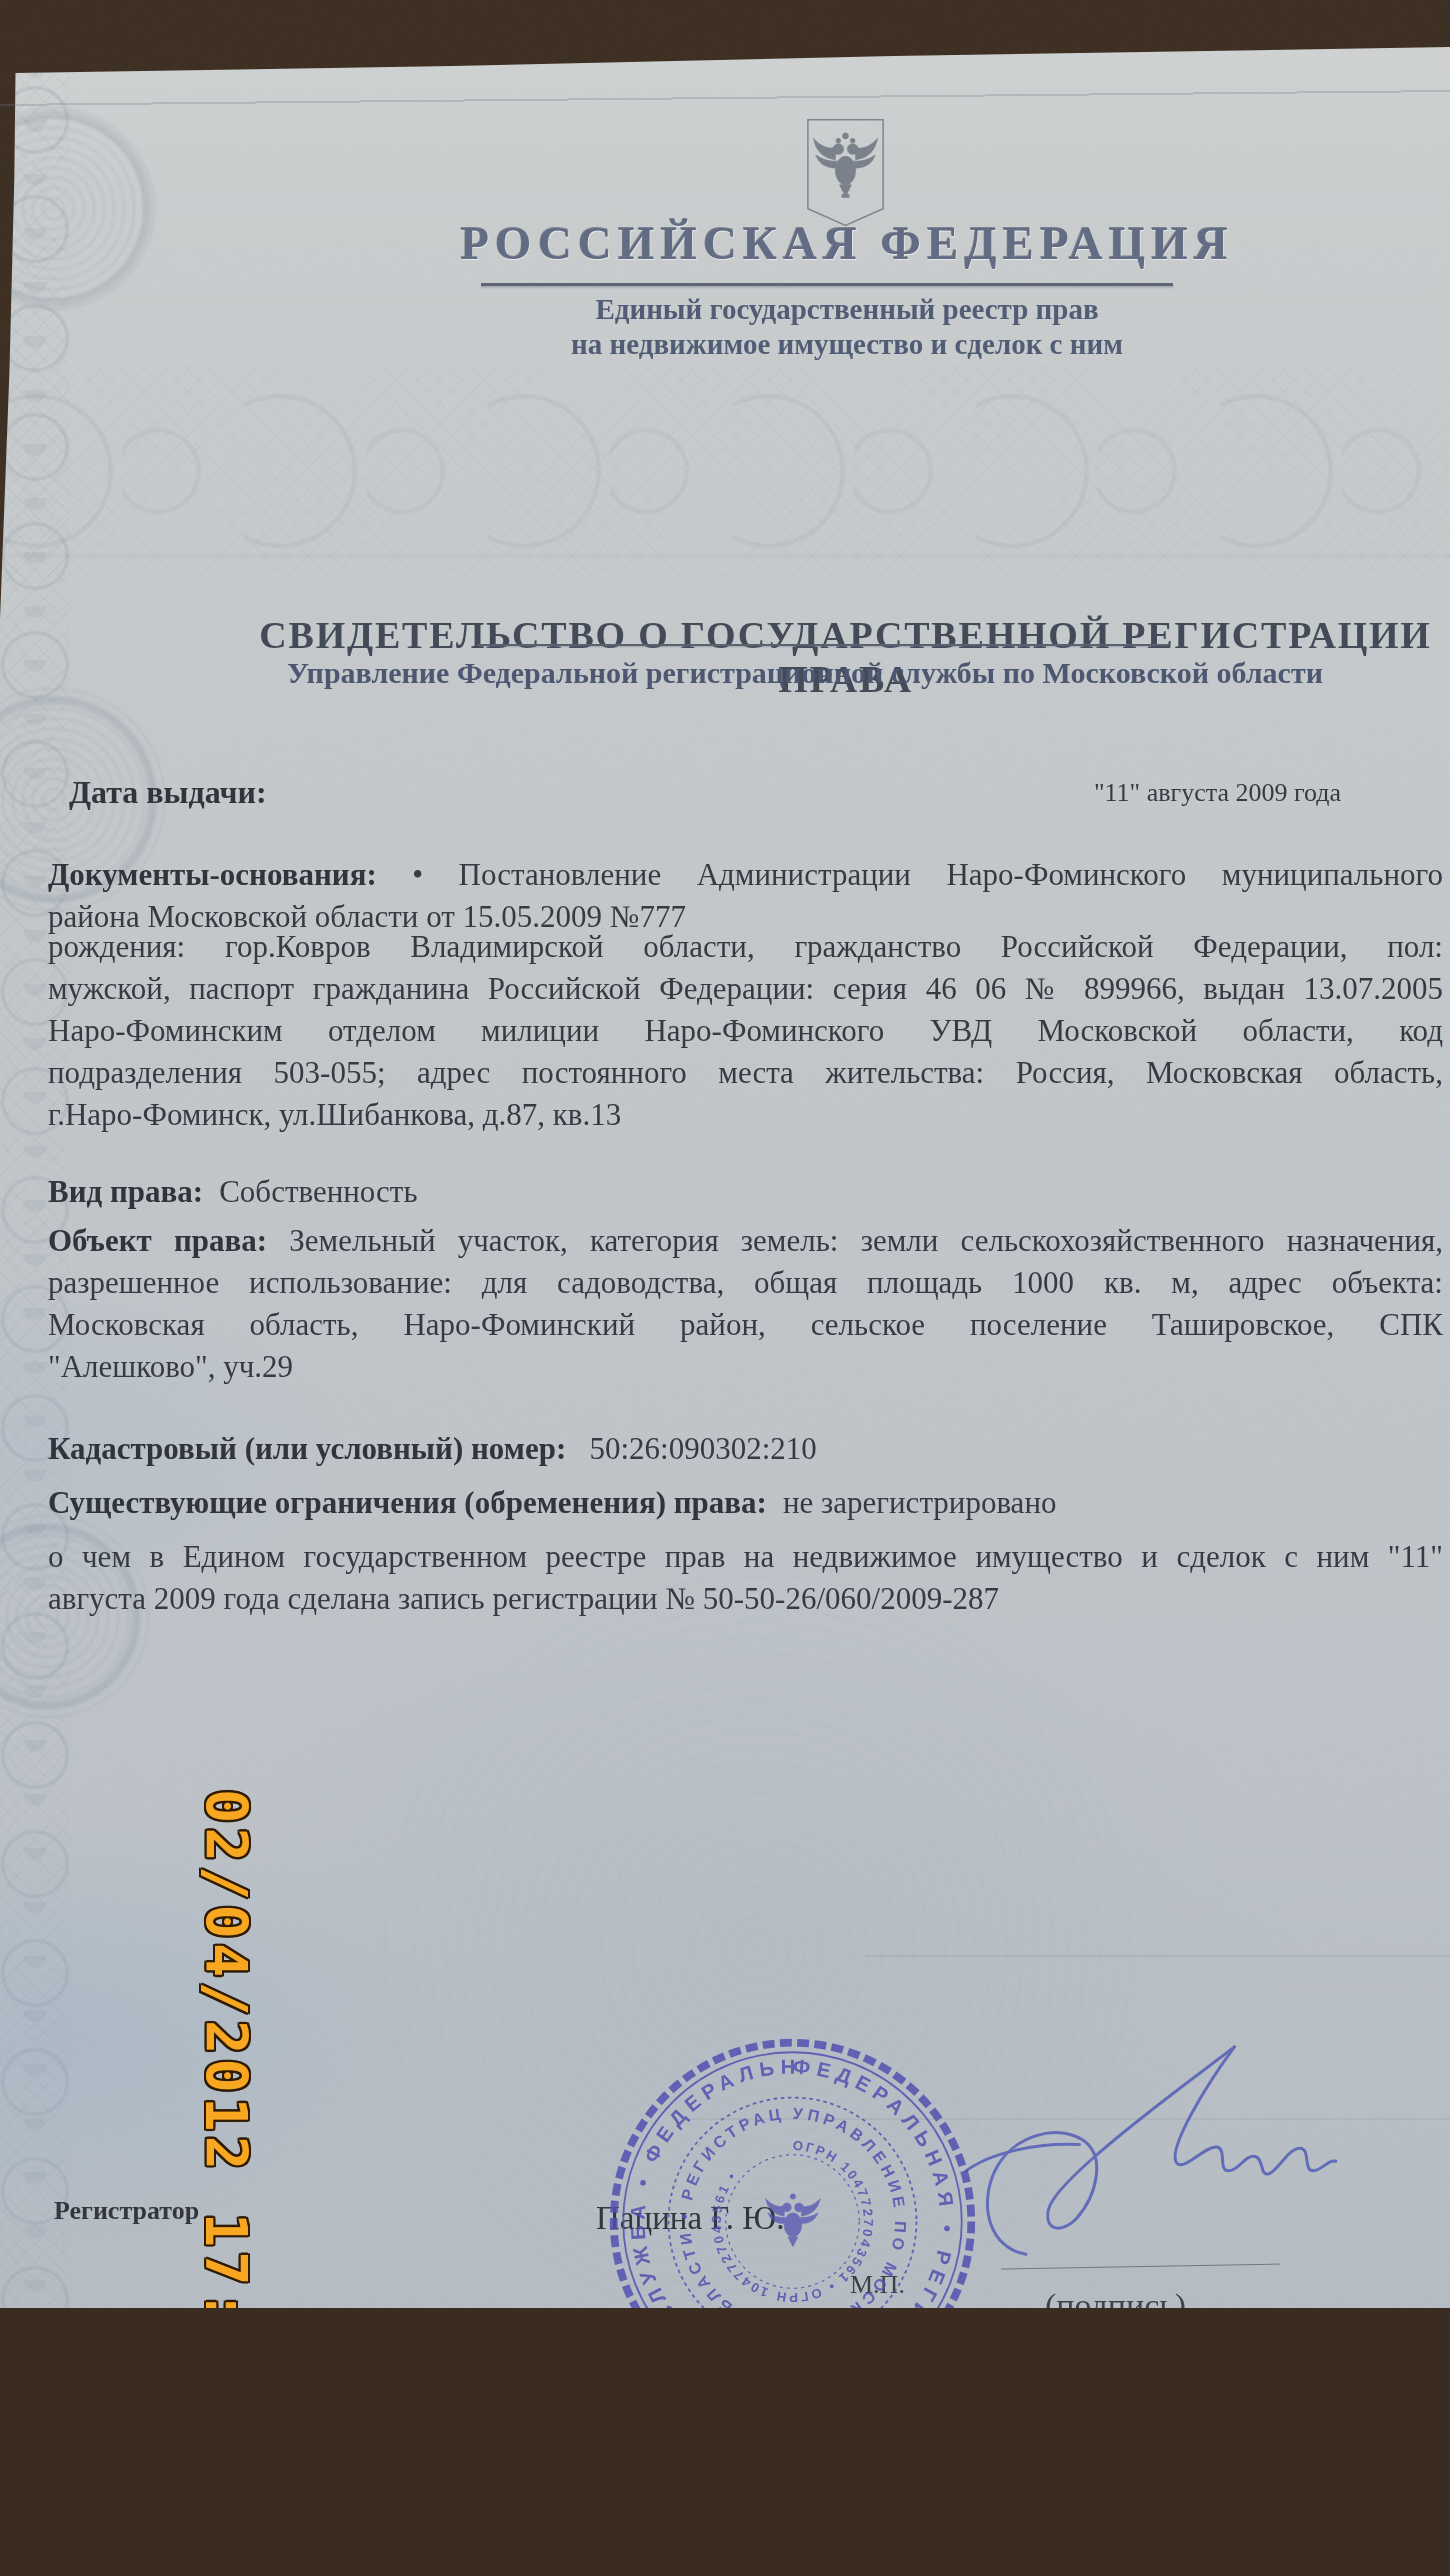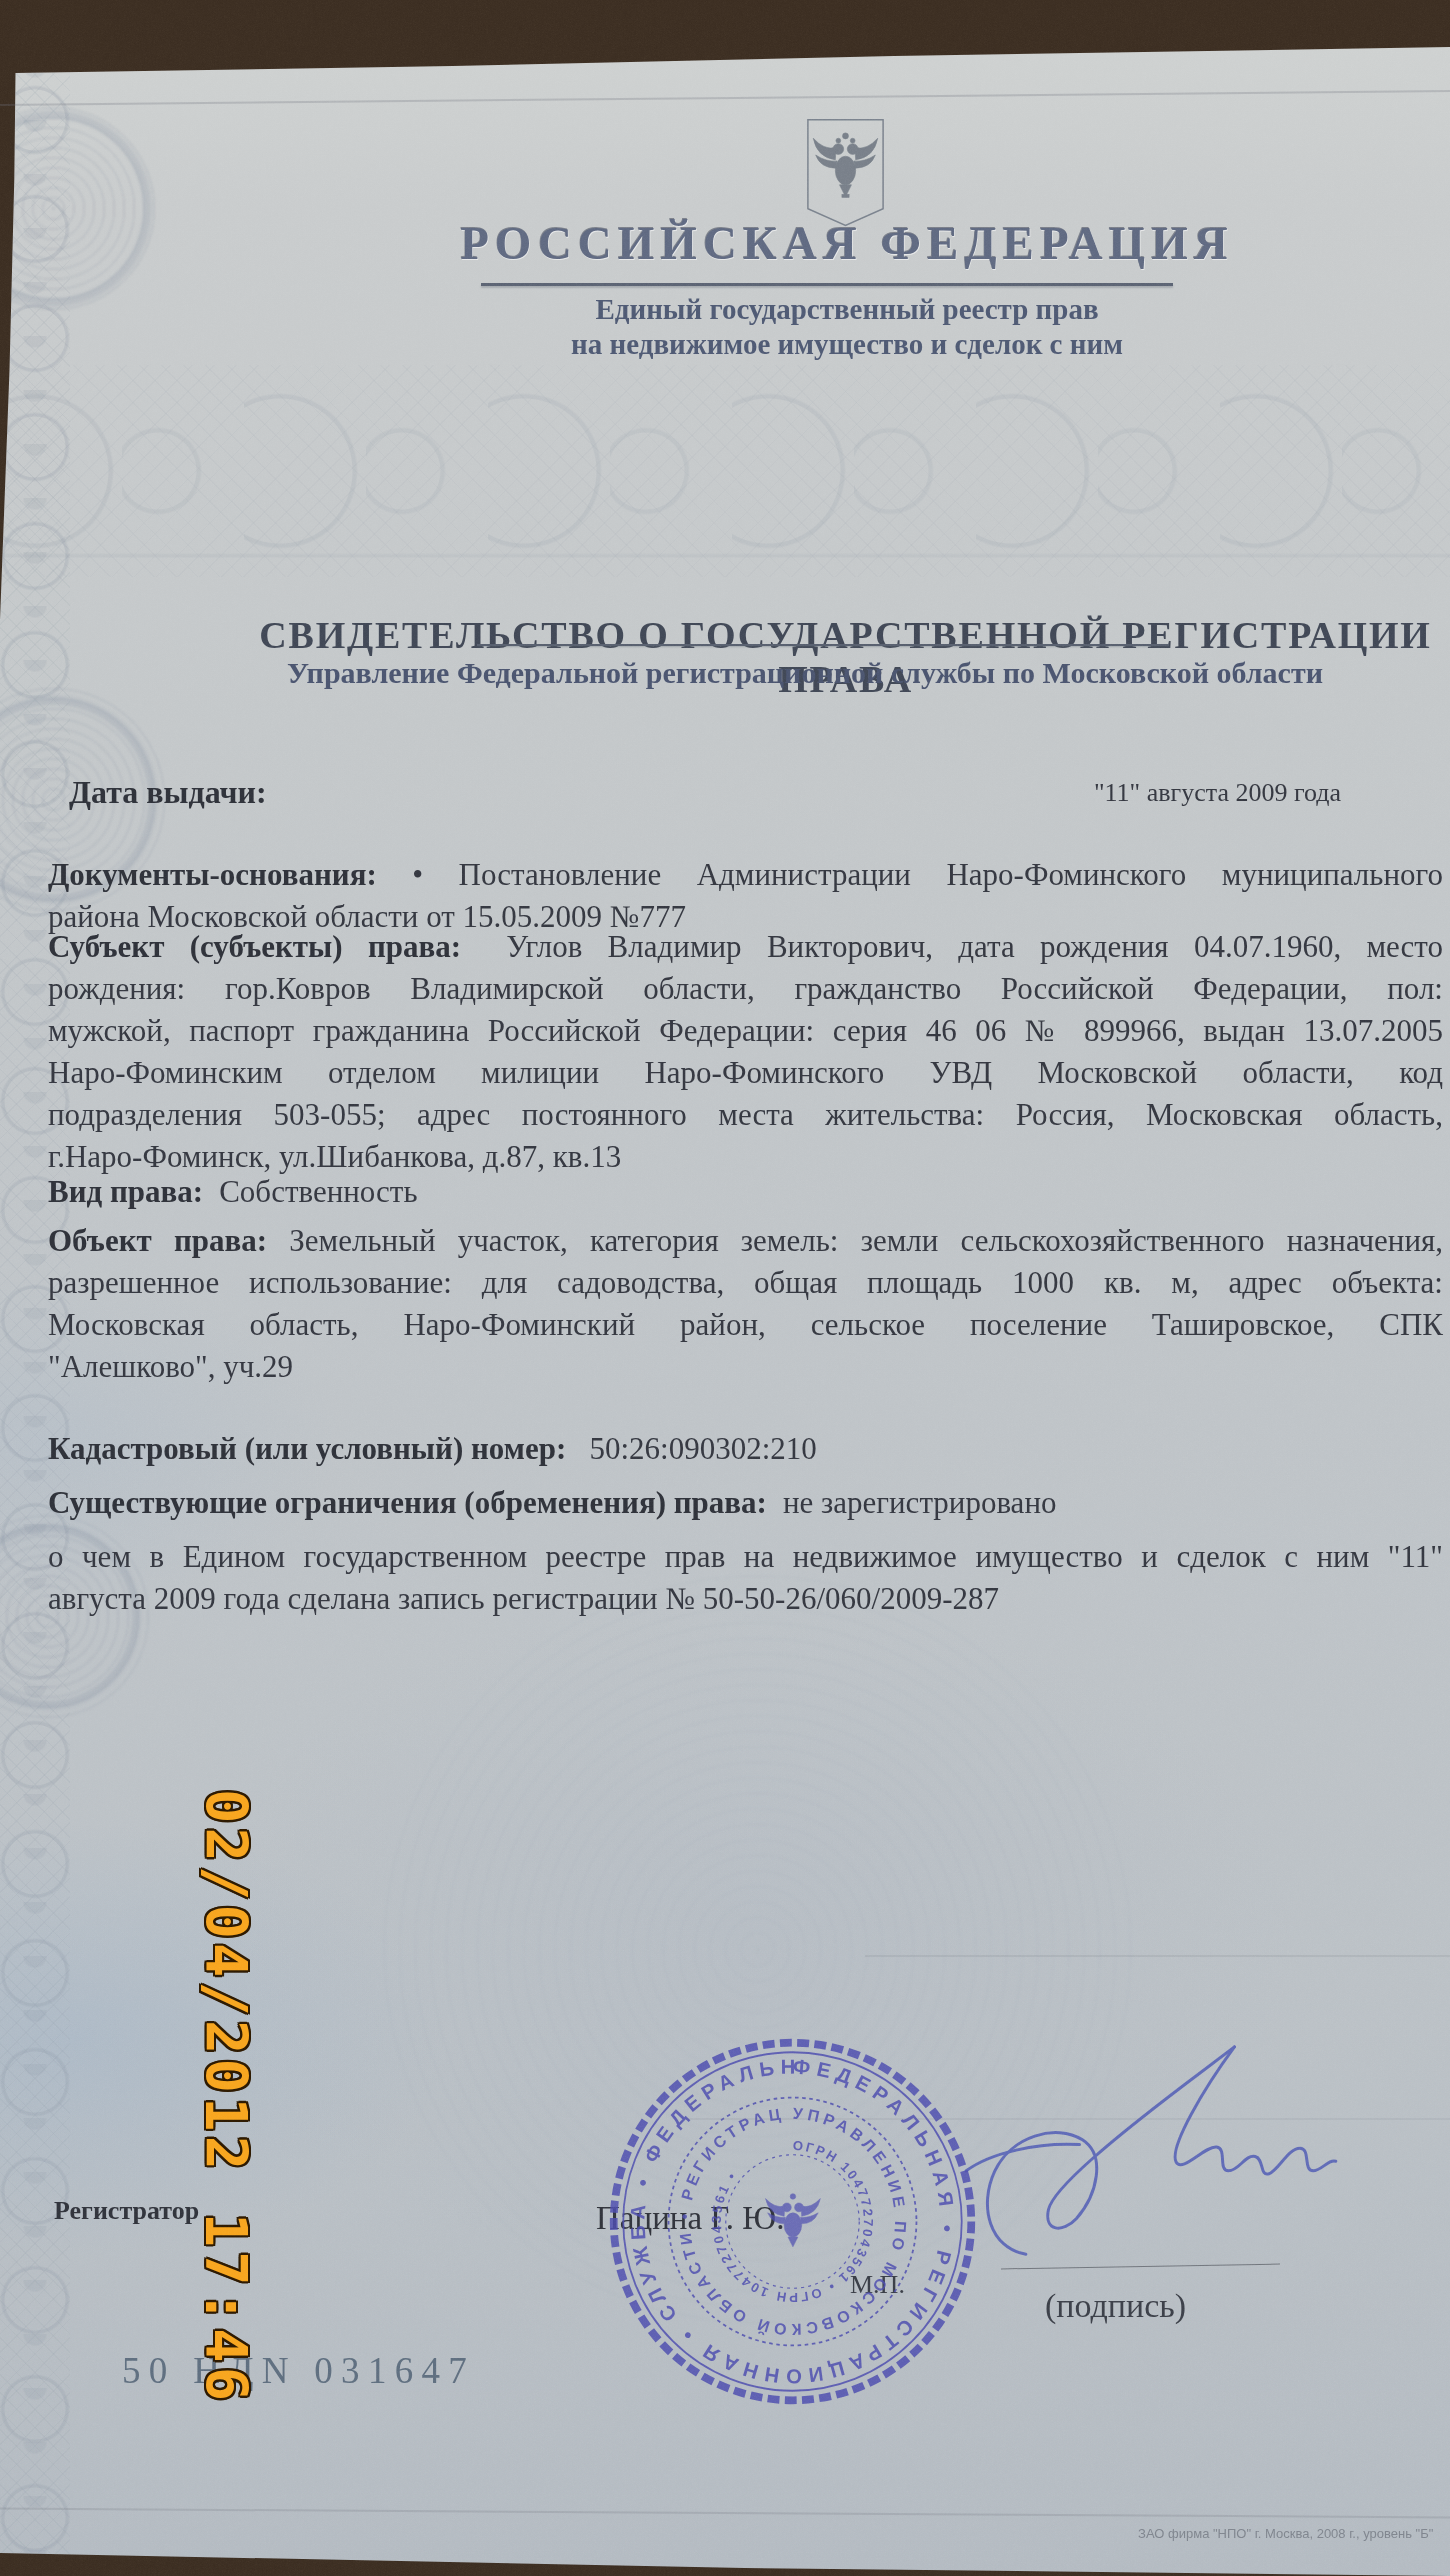--- a/index.html
+++ b/index.html
@@ -1,16 +1,16 @@
 <!DOCTYPE html>
 <html style="font-size:9.5px"><head>
 <meta charset="utf-8">
 <style>
   html,body{margin:0;padding:0;background:#3a2c20;}
-  #photo{position:relative;width:1450px;height:2576px;overflow:hidden;
+  #photo{position:relative;width:1450px;height:2308px;overflow:hidden;
     font-family:"Liberation Serif", serif;
     background:
       repeating-linear-gradient(99deg, rgba(70,40,22,.18) 0 3px, rgba(255,225,190,.06) 3px 5.4px, transparent 5.4px 14.3px),
       linear-gradient(176deg,#8d6a4e 0%,#a07a5c 2%,#8a6449 3.2%,#6d4c37 50%,#55three 60%,#553d2d 97%,#42301f 100%);
   }
   .paper{position:absolute;inset:0;
     clip-path:polygon(15.5px 73px,453px 66px,894px 56px,1450px 47px,1450px 2576px,745px 2568px,0px 2553px,0px 620px,9.5px 370px,14.3px 179px);
     background:
       radial-gradient(537px 310px at 72px 2039px, rgba(120,158,200,.20), transparent 70%),
       radial-gradient(417px 239px at 48px 1443px, rgba(120,158,200,.10), transparent 70%),
@@ -119,21 +119,20 @@
 
       <div class="datelabel">Дата выдачи:</div>
       <div class="dateval">"11" августа 2009 года</div>
 
       <div class="para" style="top:834px;">
         <div class="jl"><b class="lbl">Документы-основания:</b> <span>• Постановление Администрации Наро-Фоминского муниципального</span></div>
         <div class="ll">района Московской области от 15.05.2009 №777</div>
       </div>
 
       <div class="para" style="top:906px;">
-        <div class="jl"><b class="lbl mr">Субъект (субъекты) права:</b> <span>Углов Владимир Викторович, дата рождения 04.07.1960, место</span></div>
         <div class="jl">рождения: гор.Ковров Владимирской области, гражданство Российской Федерации, пол:</div>
         <div class="jl">мужской, паспорт гражданина Российской Федерации: серия 46 06 № 899966, выдан 13.07.2005</div>
         <div class="jl">Наро-Фоминским отделом милиции Наро-Фоминского УВД Московской области, код</div>
         <div class="jl">подразделения 503-055; адрес постоянного места жительства: Россия, Московская область,</div>
         <div class="ll">г.Наро-Фоминск, ул.Шибанкова, д.87, кв.13</div>
       </div>
 
       <div class="para ll" style="top:1151px;">
         <b class="lbl">Вид права:</b>
         <span style="margin-left:8.3px;text-align:right;">Собственность</span>

